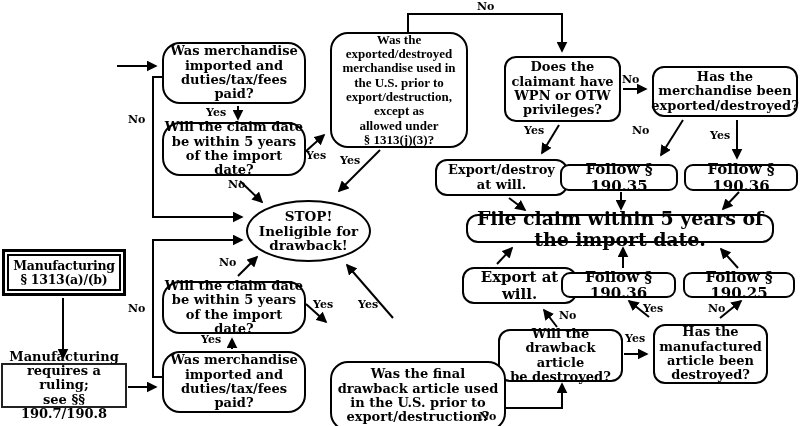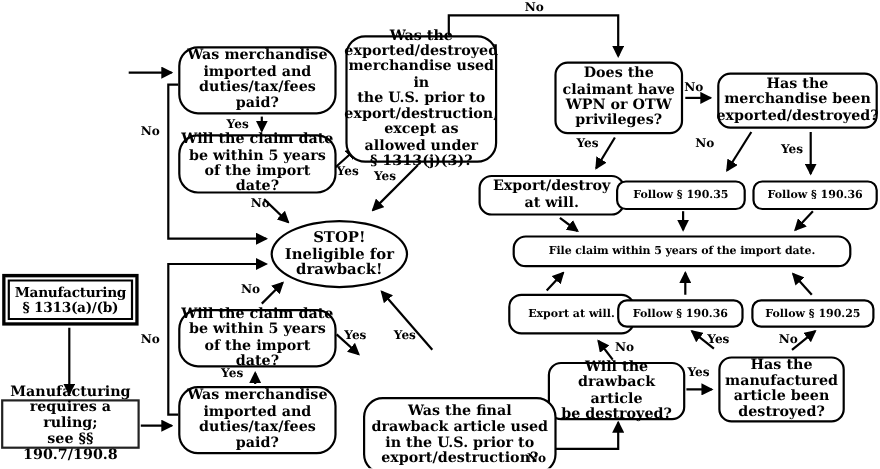--- a/index.html
+++ b/index.html
@@ -17,22 +17,22 @@
   .r-lg{border-radius:18px;}
   .r-md{border-radius:12px;}
   .r-sm{border-radius:9px;}
   .thick{
     border:3px solid #000;
     box-shadow:inset 0 0 0 2px #fff, inset 0 0 0 4px #000;
     font-size:12.5px;letter-spacing:-0.3px;
   }
   .plain{border:2px solid #222;}
   .ellipse{border-radius:50%;font-size:13.5px;}
-  .bar{font-size:10px;letter-spacing:-0.1px;}
-  .sm-round{font-size:10px;}
+  .bar{font-size:19px;letter-spacing:-0.1px;}
+  .sm-round{font-size:15px;}
   .lbl{
     position:absolute;z-index:3;font-weight:bold;font-size:11px;line-height:1;
     white-space:nowrap;
   }
 </style>
 </head>
 <body>
 
 <div class="page">
 
@@ -78,21 +78,21 @@
 
   <div class="node r-lg" style="left:162px;top:42px;width:144px;height:62px;">Was merchandise
 imported and
 duties/tax/fees
 paid?</div>
 
   <div class="node r-lg" style="left:162px;top:122px;width:144px;height:54px;">Will the claim date
 be within 5 years
 of the import date?</div>
 
-  <div class="node r-lg" style="left:314px;top:32px;width:138px;height:116px;">Was the
+  <div class="node r-lg" style="left:330px;top:32px;width:138px;height:116px;font-family:Liberation Serif, serif;">Was the
 exported/destroyed
 merchandise used in
 the U.S. prior to
 export/destruction,
 except as
 allowed under
 § 1313(j)(3)?</div>
 
   <div class="node ellipse" style="left:246px;top:200px;width:125px;height:62px;">STOP!
 Ineligible for

